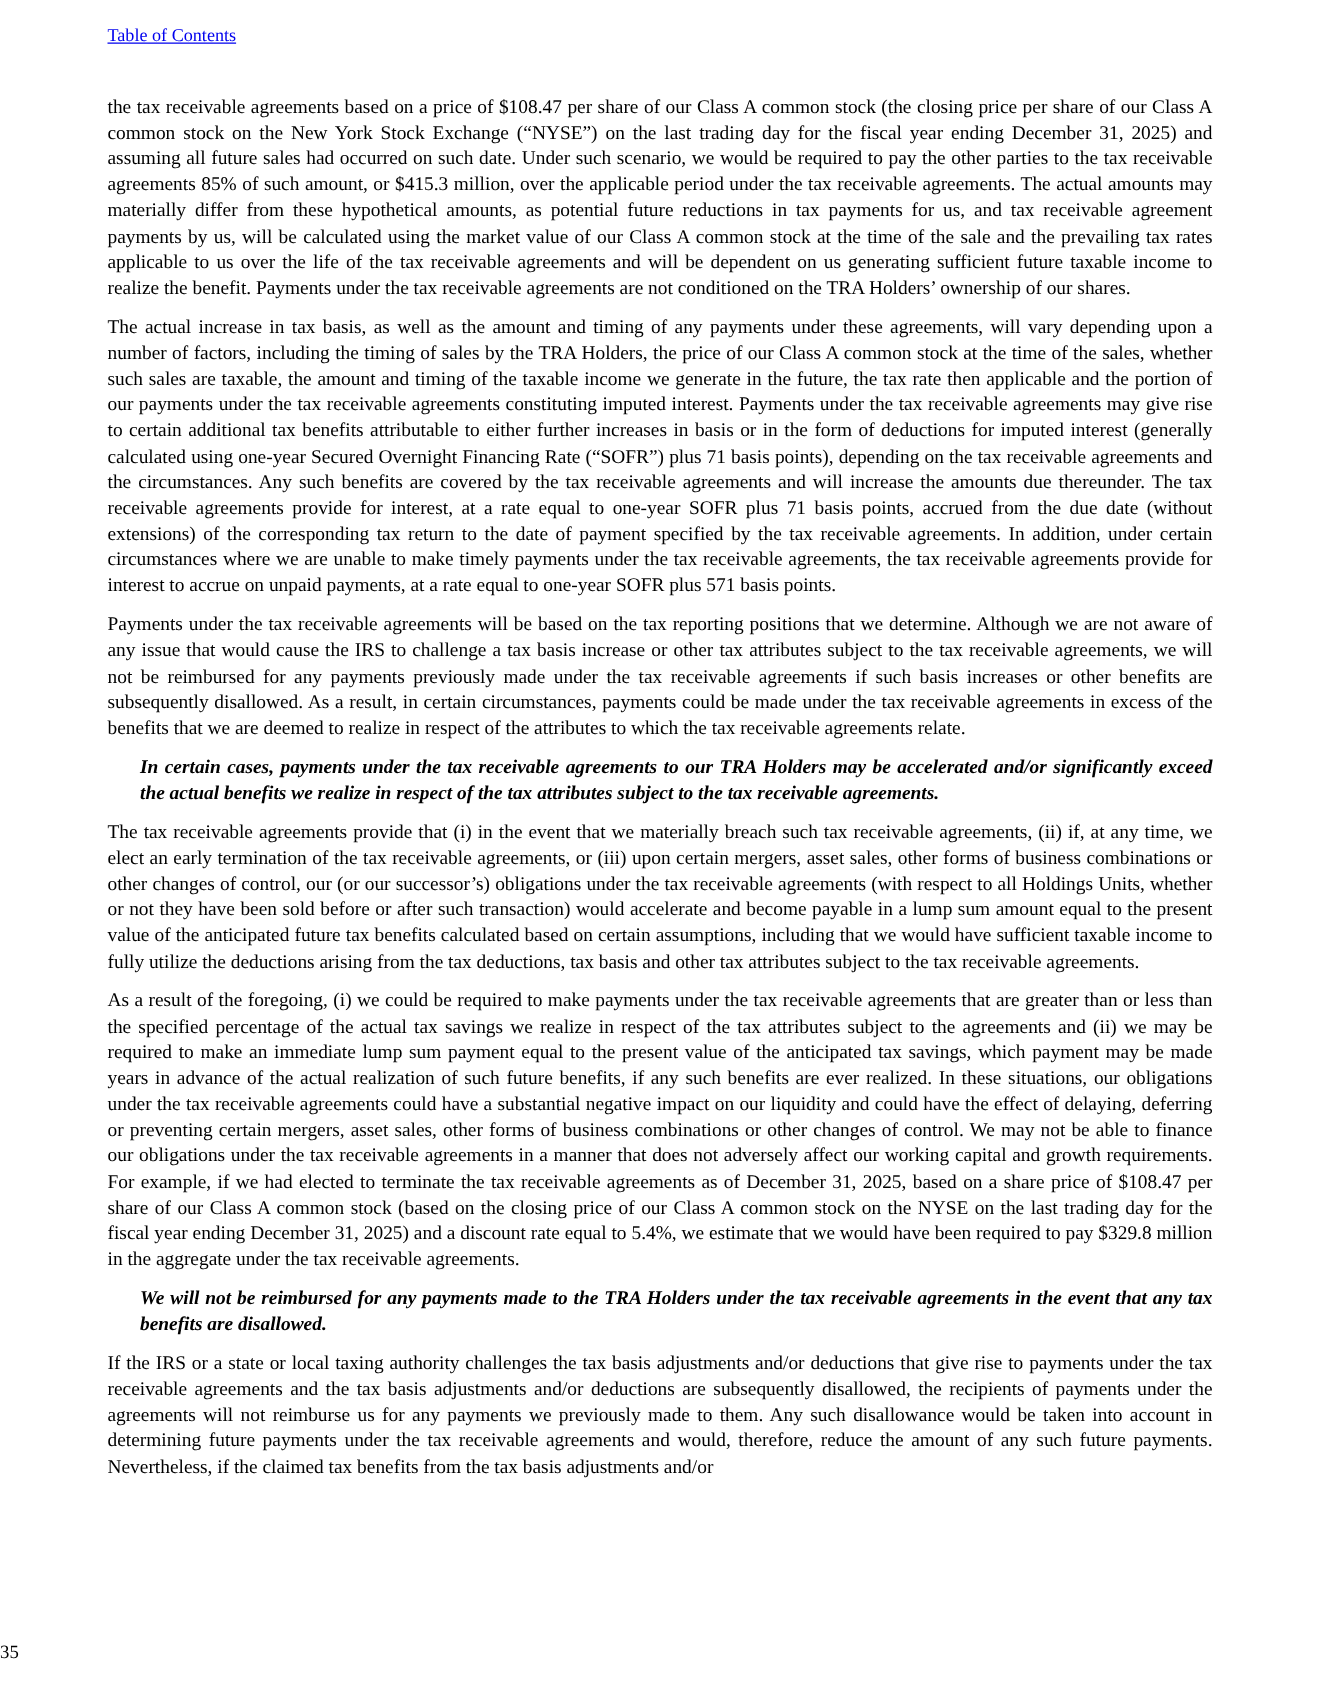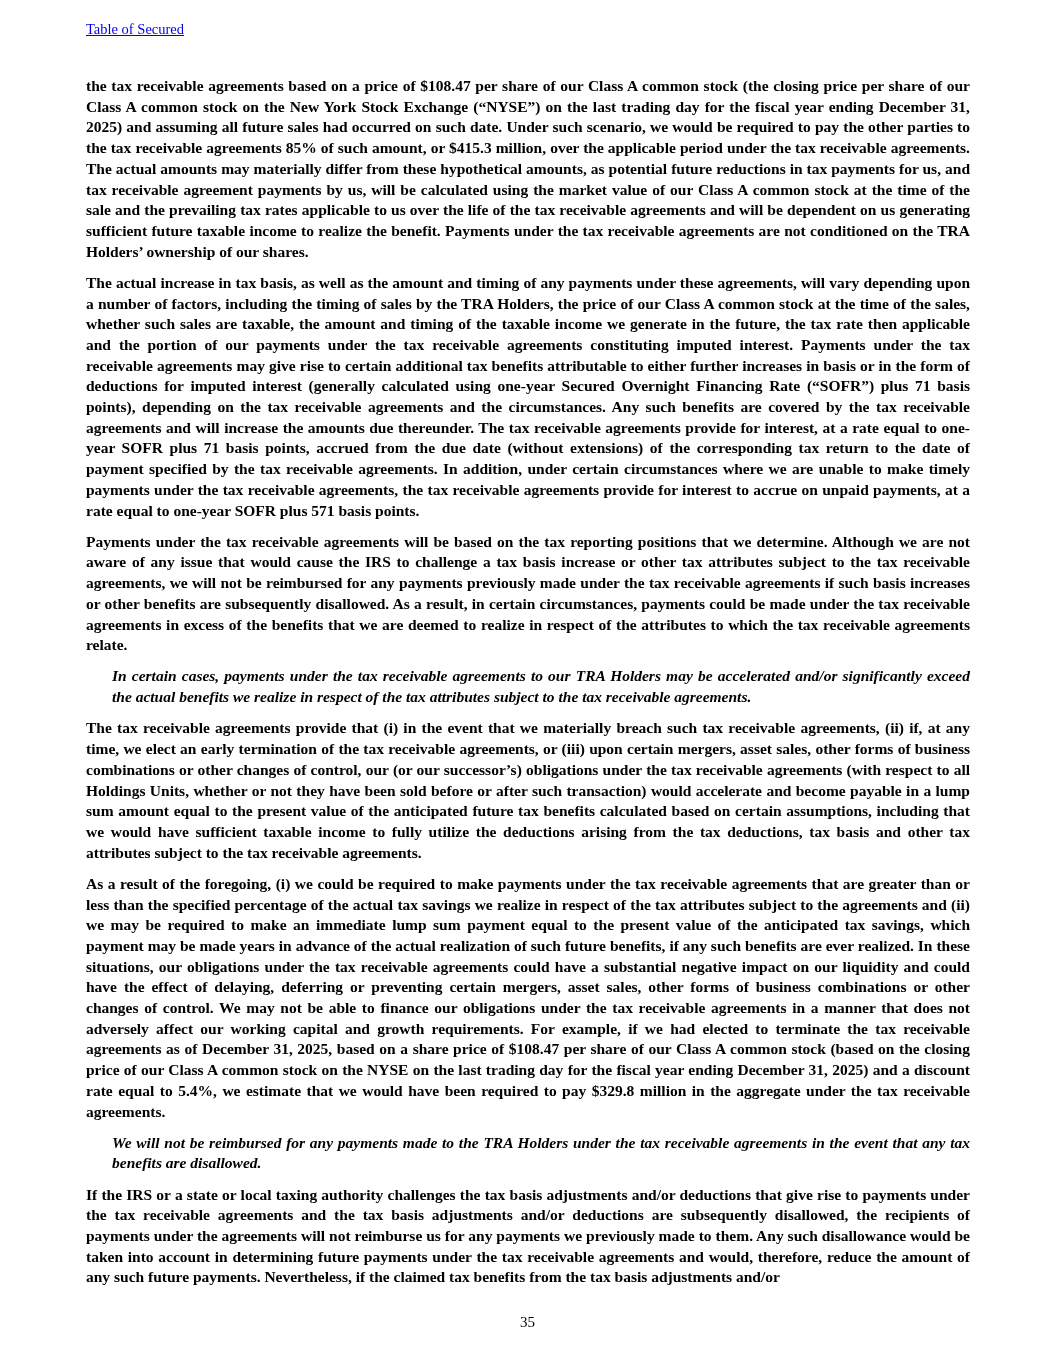--- a/index.html
+++ b/index.html
@@ -32,43 +32,43 @@
   }
   .content {
     margin-top: 38px;
   }
   .content p,
   .content h3 {
     margin: 0 0 10.5px 0;
     font-size: 15.5px;
     line-height: 20.7px;
     text-align: justify;
-    font-weight: bold;
+    font-weight: normal;
   }
   .content h3 {
     font-weight: bold;
     font-style: italic;
     margin-left: 26px;
   }
   .page-number {
     position: absolute;
     left: 0;
     width: 1055px;
     top: 1314px;
-    text-align: center;
+    text-align: left;
     font-size: 15px;
     color: #000000;
   }
 </style>
 </head>
 <body>
 
 <div class="page">
 
-  <a href="#" class="toc-link">Table of Secured</a>
+  <a href="#" class="toc-link">Table of Contents</a>
 
   <div class="content">
 
     <p>the tax receivable agreements based on a price of $108.47 per share of our Class A common stock (the closing price per share of our Class A common stock on the New York Stock Exchange (“NYSE”) on the last trading day for the fiscal year ending December 31, 2025) and assuming all future sales had occurred on such date. Under such scenario, we would be required to pay the other parties to the tax receivable agreements 85% of such amount, or $415.3 million, over the applicable period under the tax receivable agreements. The actual amounts may materially differ from these hypothetical amounts, as potential future reductions in tax payments for us, and tax receivable agreement payments by us, will be calculated using the market value of our Class A common stock at the time of the sale and the prevailing tax rates applicable to us over the life of the tax receivable agreements and will be dependent on us generating sufficient future taxable income to realize the benefit. Payments under the tax receivable agreements are not conditioned on the TRA Holders’ ownership of our shares.</p>
 
     <p>The actual increase in tax basis, as well as the amount and timing of any payments under these agreements, will vary depending upon a number of factors, including the timing of sales by the TRA Holders, the price of our Class A common stock at the time of the sales, whether such sales are taxable, the amount and timing of the taxable income we generate in the future, the tax rate then applicable and the portion of our payments under the tax receivable agreements constituting imputed interest. Payments under the tax receivable agreements may give rise to certain additional tax benefits attributable to either further increases in basis or in the form of deductions for imputed interest (generally calculated using one-year Secured Overnight Financing Rate (“SOFR”) plus 71 basis points), depending on the tax receivable agreements and the circumstances. Any such benefits are covered by the tax receivable agreements and will increase the amounts due thereunder. The tax receivable agreements provide for interest, at a rate equal to one-year SOFR plus 71 basis points, accrued from the due date (without extensions) of the corresponding tax return to the date of payment specified by the tax receivable agreements. In addition, under certain circumstances where we are unable to make timely payments under the tax receivable agreements, the tax receivable agreements provide for interest to accrue on unpaid payments, at a rate equal to one-year SOFR plus 571 basis points.</p>
 
     <p>Payments under the tax receivable agreements will be based on the tax reporting positions that we determine. Although we are not aware of any issue that would cause the IRS to challenge a tax basis increase or other tax attributes subject to the tax receivable agreements, we will not be reimbursed for any payments previously made under the tax receivable agreements if such basis increases or other benefits are subsequently disallowed. As a result, in certain circumstances, payments could be made under the tax receivable agreements in excess of the benefits that we are deemed to realize in respect of the attributes to which the tax receivable agreements relate.</p>
 
     <h3>In certain cases, payments under the tax receivable agreements to our TRA Holders may be accelerated and/or significantly exceed the actual benefits we realize in respect of the tax attributes subject to the tax receivable agreements.</h3>

